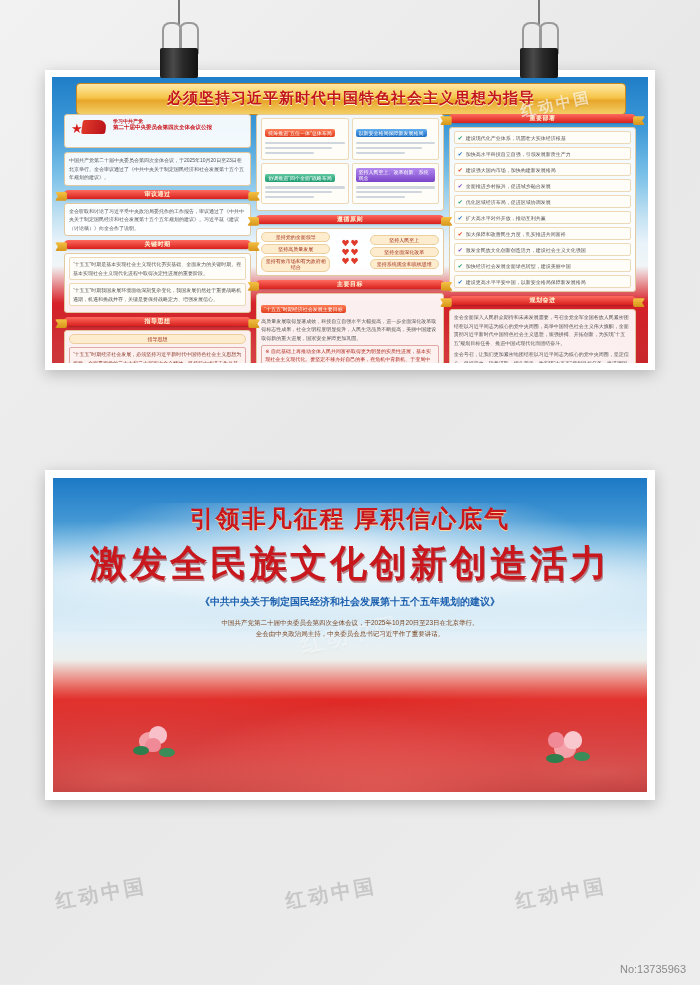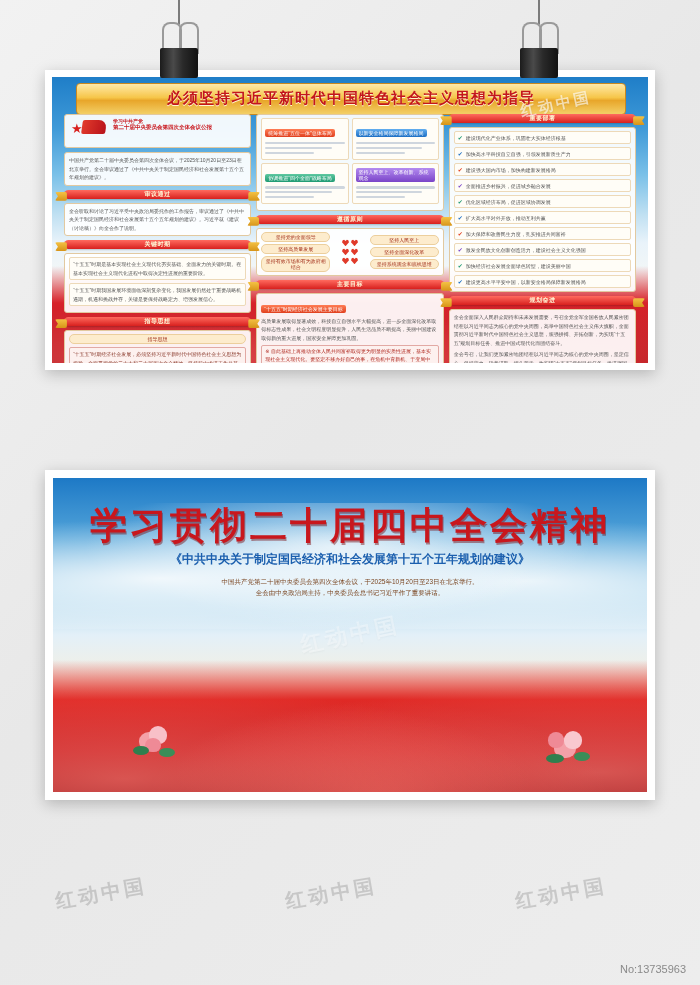--- a/index.html
+++ b/index.html
@@ -78,21 +78,21 @@
     background:radial-gradient(ellipse at 12% 90%,rgba(255,140,130,.55),transparent 55%),
                radial-gradient(ellipse at 55% 105%,rgba(255,110,100,.45),transparent 50%),
                radial-gradient(ellipse at 92% 85%,rgba(255,150,140,.5),transparent 55%);}
   .b2text{position:absolute;left:0;top:6%;width:100%;text-align:center;z-index:5;}
   .b2sub{font-size:9px;color:#c8171d;font-weight:bold;letter-spacing:.5px;}
   .b2h1{font-size:24px;color:#c8171d;font-weight:bold;letter-spacing:2px;margin-top:6px;
     text-shadow:0 1px 0 #ffd9a0;}
   .b2h2{font-size:37px;font-weight:bold;letter-spacing:3px;margin-top:4px;
     color:#c8171d;text-shadow:1px 2px 0 rgba(120,8,12,.45);}
   .b2h3{font-size:11px;color:#c8171d;font-weight:bold;margin-top:8px;letter-spacing:1px;}
-  .b2h4{font-size:12px;color:#1b5fae;font-weight:bold;}
+  .b2h4{font-size:10px;color:#1b5fae;font-weight:bold;margin-top:6px;}
   .b2p{font-size:6.5px;color:#7a4520;line-height:1.7;margin-top:8px;}
   .peony{position:absolute;bottom:2px;width:46px;height:40px;z-index:6;}
   .peony .pet{position:absolute;border-radius:50% 50% 45% 45%;}
 
   .wm{position:absolute;color:rgba(255,255,255,.62);font-size:19px;font-weight:bold;
     letter-spacing:3px;transform:rotate(-12deg);text-shadow:0 1px 2px rgba(0,0,0,.07);pointer-events:none;}
   .wm2{position:absolute;color:rgba(120,120,120,.30);font-size:20px;font-weight:bold;letter-spacing:3px;}
   .code{position:absolute;right:14px;bottom:10px;font-size:11px;color:#8a8a8a;}
 </style>
 </head>
@@ -319,21 +319,22 @@
     </div>
     <div class="peony" style="right:55px;bottom:24px;">
       <div class="pet" style="left:8px;top:10px;width:22px;height:20px;background:#f4a0a8;"></div>
       <div class="pet" style="left:18px;top:3px;width:18px;height:18px;background:#f9c8cf;"></div>
       <div class="pet" style="left:2px;top:4px;width:16px;height:16px;background:#ef8a96;"></div>
       <div class="pet" style="left:0px;top:26px;width:18px;height:9px;background:#2f7f4e;border-radius:50%;"></div>
       <div class="pet" style="left:28px;top:24px;width:16px;height:9px;background:#3a8d58;border-radius:50%;"></div>
     </div>
 
     <div class="b2text">
-      <div class="b2h2">学习贯彻二十届四中全会精神</div>
+      <div class="b2h1">引领非凡征程 厚积信心底气</div>
+      <div class="b2h2">激发全民族文化创新创造活力</div>
       <div class="b2h4">《中共中央关于制定国民经济和社会发展第十五个五年规划的建议》</div>
       <div class="b2p" style="white-space:pre-line;">中国共产党第二十届中央委员会第四次全体会议，于2025年10月20日至23日在北京举行。
 全会由中央政治局主持，中央委员会总书记习近平作了重要讲话。</div>
     </div>
   </div>
 </div>
 
 <div class="wm" style="left:520px;top:95px;font-size:15px;">红动中国</div>
 <div class="wm" style="left:300px;top:620px;font-size:22px;opacity:.55;">红动中国</div>
 <div class="wm2" style="left:55px;top:880px;transform:rotate(-10deg);">红动中国</div>

